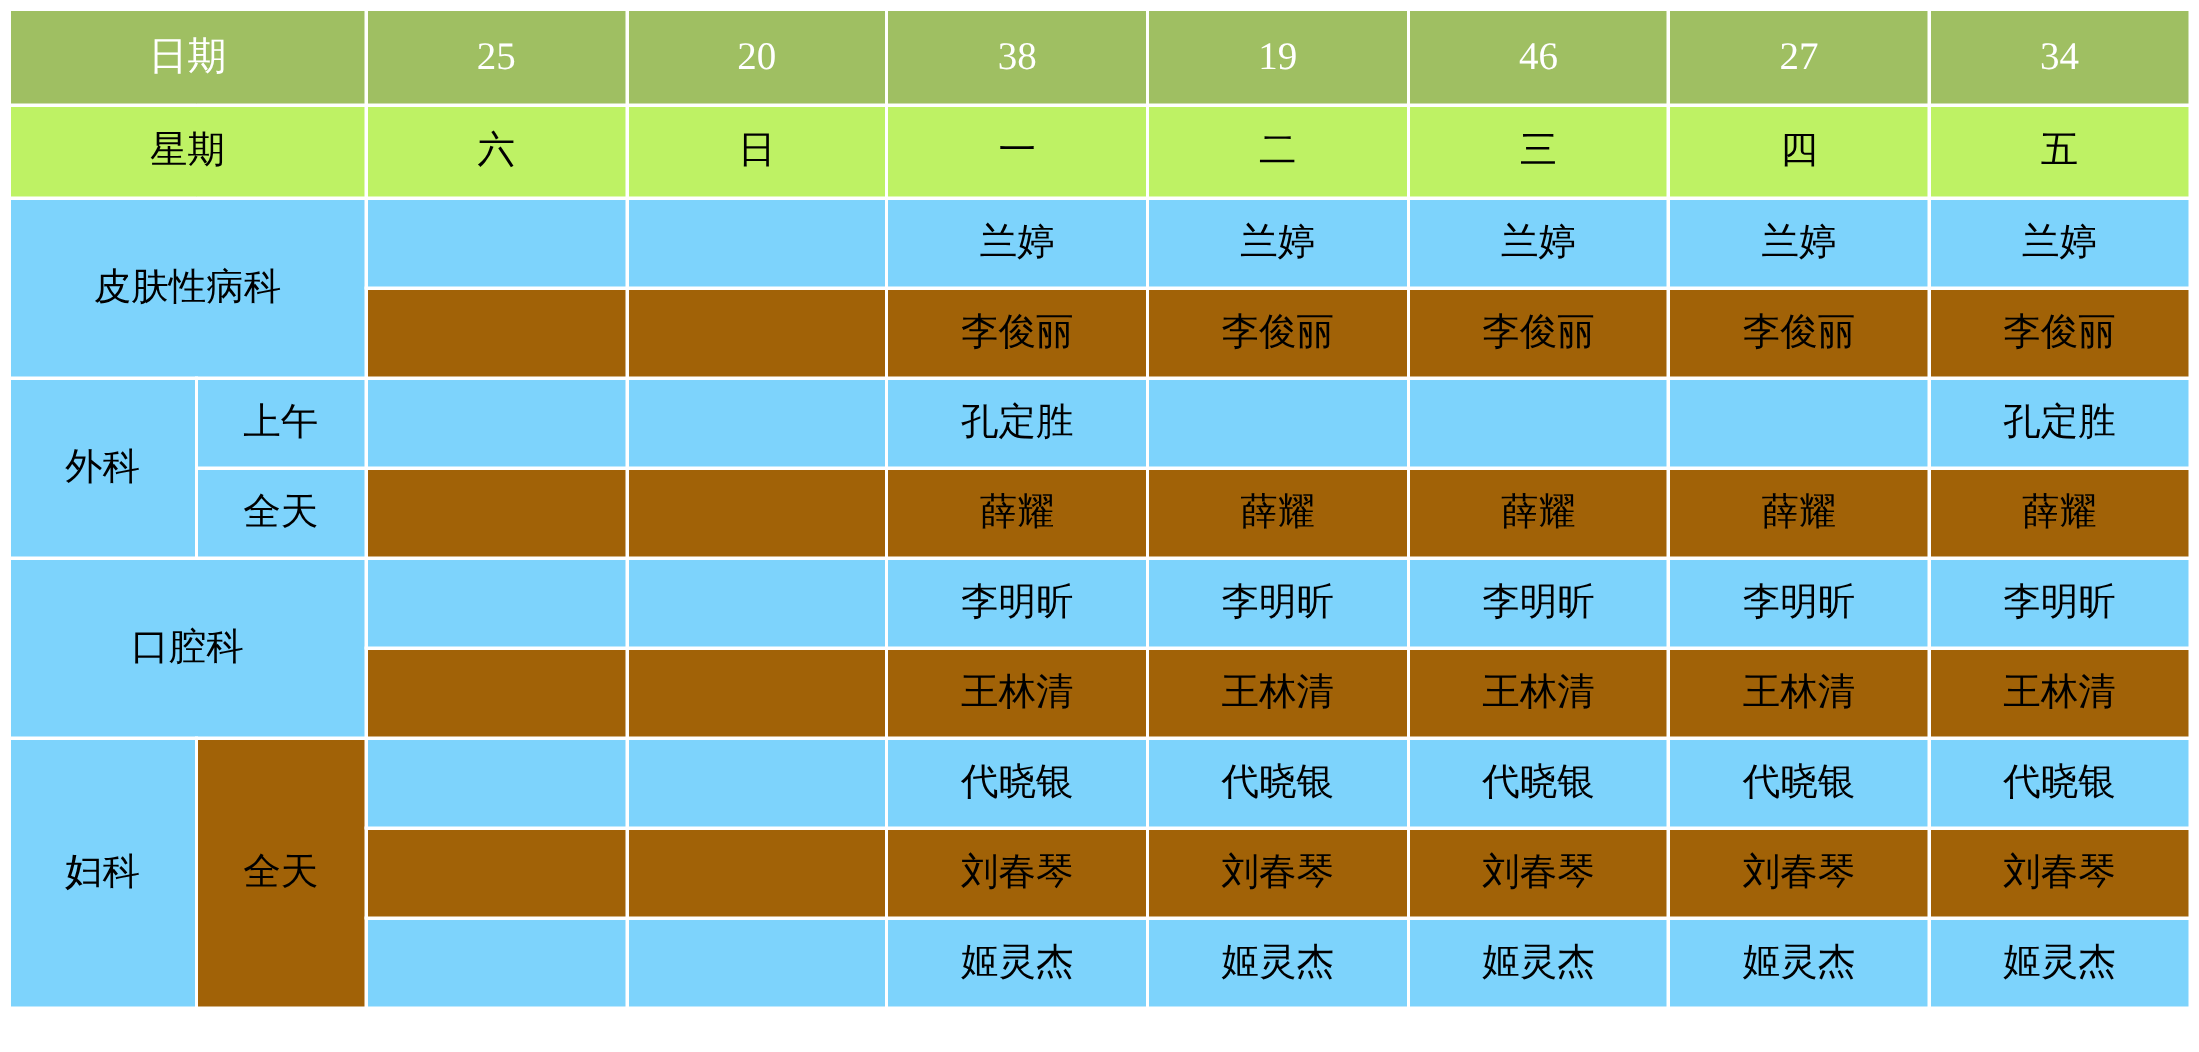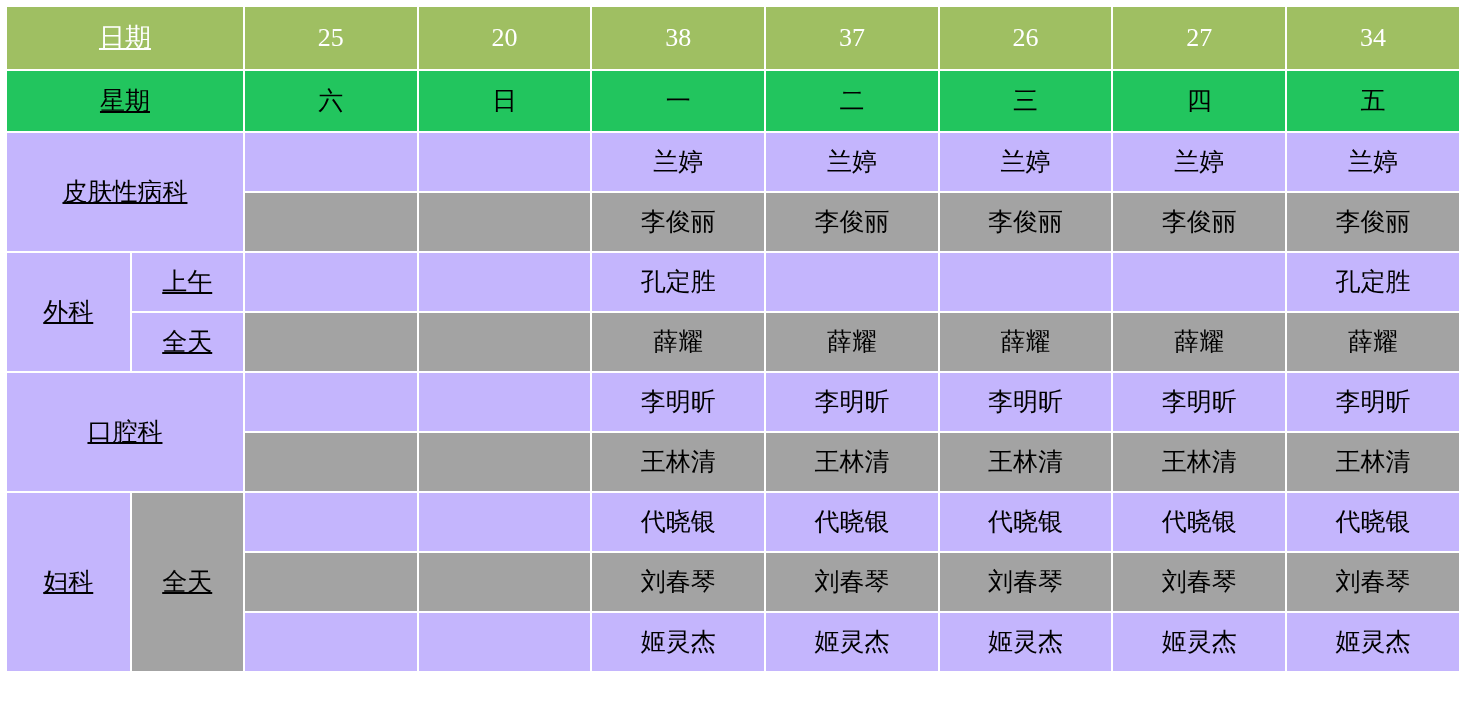--- a/index.html
+++ b/index.html
@@ -41,29 +41,28 @@
   }
   
   tr.row-date td {
     background: #9fbf62;
     color: #ffffff;
     font-size: 26px;
     height: 62px;
   }
   
   tr.row-week td {
-    background: #22c55e;
+    background: #bef264;
     height: 60px;
   }
   
-  td.fill-light { background: #a3a3a3; }
-  td.fill-white { background: #c4b5fd; }
+  td.fill-light { background: #a16207; }
+  td.fill-white { background: #7dd3fc; }
   td.label {
     font-size: 26px;
-    text-decoration: underline;
   }
   td.empty { }
 </style>
 </head>
 <body>
 
 <div id="schedule-wrap">
   <table class="schedule">
     <colgroup>
       <col class="c-lab1">
@@ -75,22 +74,22 @@
       <col class="c-day">
       <col class="c-day">
       <col class="c-day">
     </colgroup>
     <tbody id="schedule-body">
         <tr class="row-date">
           <td class="label" colspan="2">日期</td>
           <td>25</td>
           <td>20</td>
           <td>38</td>
-          <td>37</td>
-          <td>26</td>
+          <td>19</td>
+          <td>46</td>
           <td>27</td>
           <td>34</td>
         </tr>
         <tr class="row-week">
           <td class="label" colspan="2">星期</td>
           <td>六</td>
           <td>日</td>
           <td>一</td>
           <td>二</td>
           <td>三</td>

